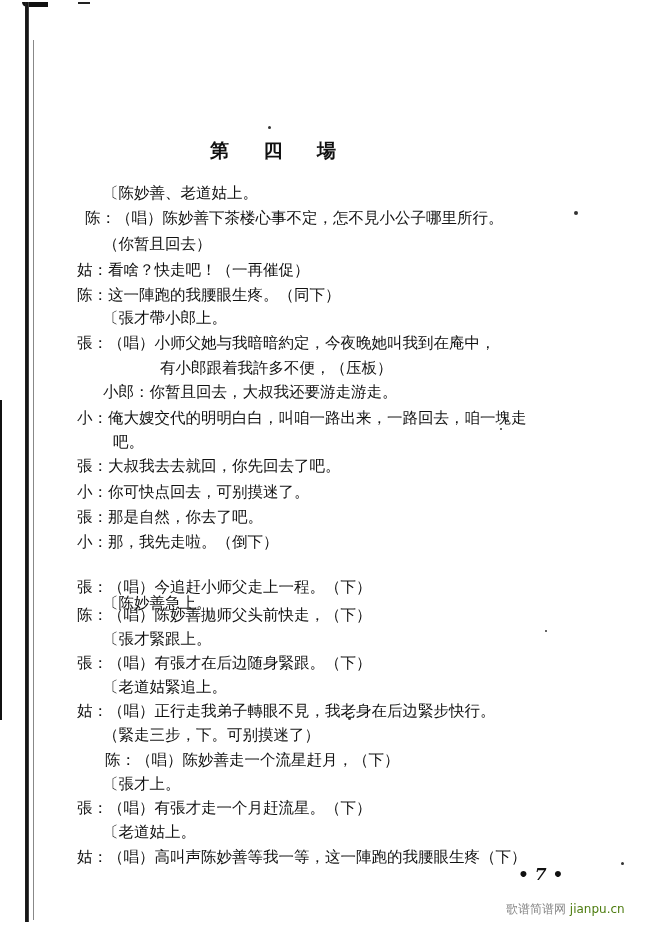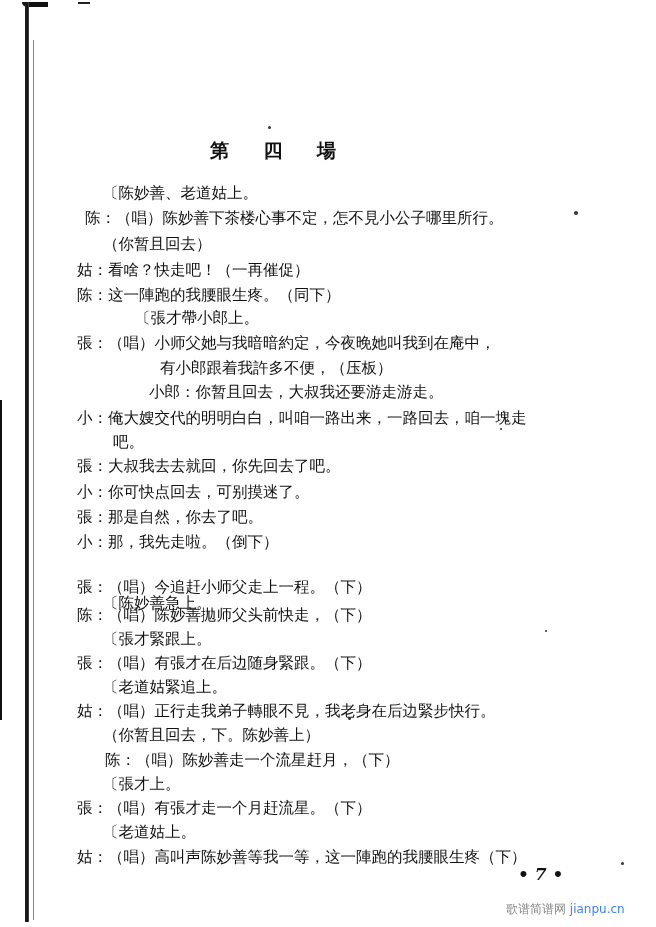--- a/index.html
+++ b/index.html
@@ -32,59 +32,59 @@
     position: absolute; font-size: 15.5px; white-space: nowrap; line-height: 20px;
   }
   .speaker { font-weight: normal; }
   .page-number {
     position: absolute; left: 518px; top: 864px; font-size: 17px; font-weight: bold; font-style: italic;
   }
   .watermark {
     position: absolute; left: 506px; top: 901px; font-size: 12px; color: #888;
     font-family: "DejaVu Sans", sans-serif;
   }
-  .watermark .domain { color: #3b82f6; text-align: right; }
+  .watermark .domain { color: #4d7c0f; text-align: right; }
   .speck { position: absolute; width: 3px; height: 3px; background: #333; border-radius: 50%; }
 </style>
 </head>
 <body>
 
 <div>
   <div class="binding-top"></div>
   <div class="binding-line"></div>
   <div class="binding-thin"></div>
   <div class="edge-left"></div>
   <div class="top-dash"></div>
 
   <div class="title">第 四 場</div>
 
   <div id="lines">
       <div class="line" style="left: 103px; top: 183px;"><span>〔陈妙善、老道姑上。</span></div>
       <div class="line" style="left: 77px; top: 208px; padding-left: 8px;"><span class="speaker">陈：</span><span>（唱）陈妙善下茶楼心事不定，怎不見小公子哪里所行。</span></div>
       <div class="line" style="left: 103px; top: 234px;"><span>（你暂且回去）</span></div>
       <div class="line" style="left: 77px; top: 260px;"><span class="speaker">姑：</span><span>看啥？快走吧！（一再催促）</span></div>
       <div class="line" style="left: 77px; top: 285px;"><span class="speaker">陈：</span><span>这一陣跑的我腰眼生疼。（同下）</span></div>
-      <div class="line" style="left: 103px; top: 308px; margin-left: 32px;"><span>〔張才帶小郎上。</span></div>
+      <div class="line" style="left: 103px; top: 308px;"><span>〔張才帶小郎上。</span></div>
       <div class="line" style="left: 77px; top: 333px;"><span class="speaker">張：</span><span>（唱）小师父她与我暗暗約定，今夜晚她叫我到在庵中，</span></div>
       <div class="line" style="left: 160px; top: 358px;"><span>有小郎跟着我許多不便，（压板）</span></div>
-      <div class="line" style="left: 103px; top: 382px; margin-left: 46px;"><span>小郎：你暂且回去，大叔我还要游走游走。</span></div>
+      <div class="line" style="left: 103px; top: 382px;"><span>小郎：你暂且回去，大叔我还要游走游走。</span></div>
       <div class="line" style="left: 77px; top: 408px;"><span class="speaker">小：</span><span>俺大嫂交代的明明白白，叫咱一路出来，一路回去，咱一塊走</span></div>
       <div class="line" style="left: 113px; top: 432px;"><span>吧。</span></div>
       <div class="line" style="left: 77px; top: 456px;"><span class="speaker">張：</span><span>大叔我去去就回，你先回去了吧。</span></div>
       <div class="line" style="left: 77px; top: 482px;"><span class="speaker">小：</span><span>你可快点回去，可别摸迷了。</span></div>
       <div class="line" style="left: 77px; top: 507px;"><span class="speaker">張：</span><span>那是自然，你去了吧。</span></div>
       <div class="line" style="left: 77px; top: 532px;"><span class="speaker">小：</span><span>那，我先走啦。（倒下）</span></div>
       <div class="line" style="left: 77px; top: 557px; margin-top: 20px;"><span class="speaker">張：</span><span>（唱）今追赶小师父走上一程。（下）</span></div>
       <div class="line" style="left: 103px; top: 581px; margin-top: 12px;"><span>〔陈妙善急上。</span></div>
       <div class="line" style="left: 77px; top: 605px;"><span class="speaker">陈：</span><span>（唱）陈妙善拋师父头前快走，（下）</span></div>
       <div class="line" style="left: 103px; top: 629px;"><span>〔張才緊跟上。</span></div>
       <div class="line" style="left: 77px; top: 653px;"><span class="speaker">張：</span><span>（唱）有張才在后边随身緊跟。（下）</span></div>
       <div class="line" style="left: 103px; top: 677px;"><span>〔老道姑緊追上。</span></div>
       <div class="line" style="left: 77px; top: 701px; font-family: Liberation Serif, serif;"><span class="speaker">姑：</span><span>（唱）正行走我弟子轉眼不見，我老身在后边緊步快行。</span></div>
-      <div class="line" style="left: 103px; top: 725px;"><span>（你暂且回去，下。陈妙善上）</span></div>
+      <div class="line" style="left: 103px; top: 725px;"><span>（緊走三步，下。可别摸迷了）</span></div>
       <div class="line" style="left: 77px; top: 750px; padding-left: 28px;"><span class="speaker">陈：</span><span>（唱）陈妙善走一个流星赶月，（下）</span></div>
       <div class="line" style="left: 103px; top: 774px;"><span>〔張才上。</span></div>
       <div class="line" style="left: 77px; top: 798px;"><span class="speaker">張：</span><span>（唱）有張才走一个月赶流星。（下）</span></div>
       <div class="line" style="left: 103px; top: 822px;"><span>〔老道姑上。</span></div>
       <div class="line" style="left: 77px; top: 847px;"><span class="speaker">姑：</span><span>（唱）高叫声陈妙善等我一等，这一陣跑的我腰眼生疼（下）</span></div>
     </div>
 
   <div class="page-number">• 7 •</div>
 
   <div class="watermark">

